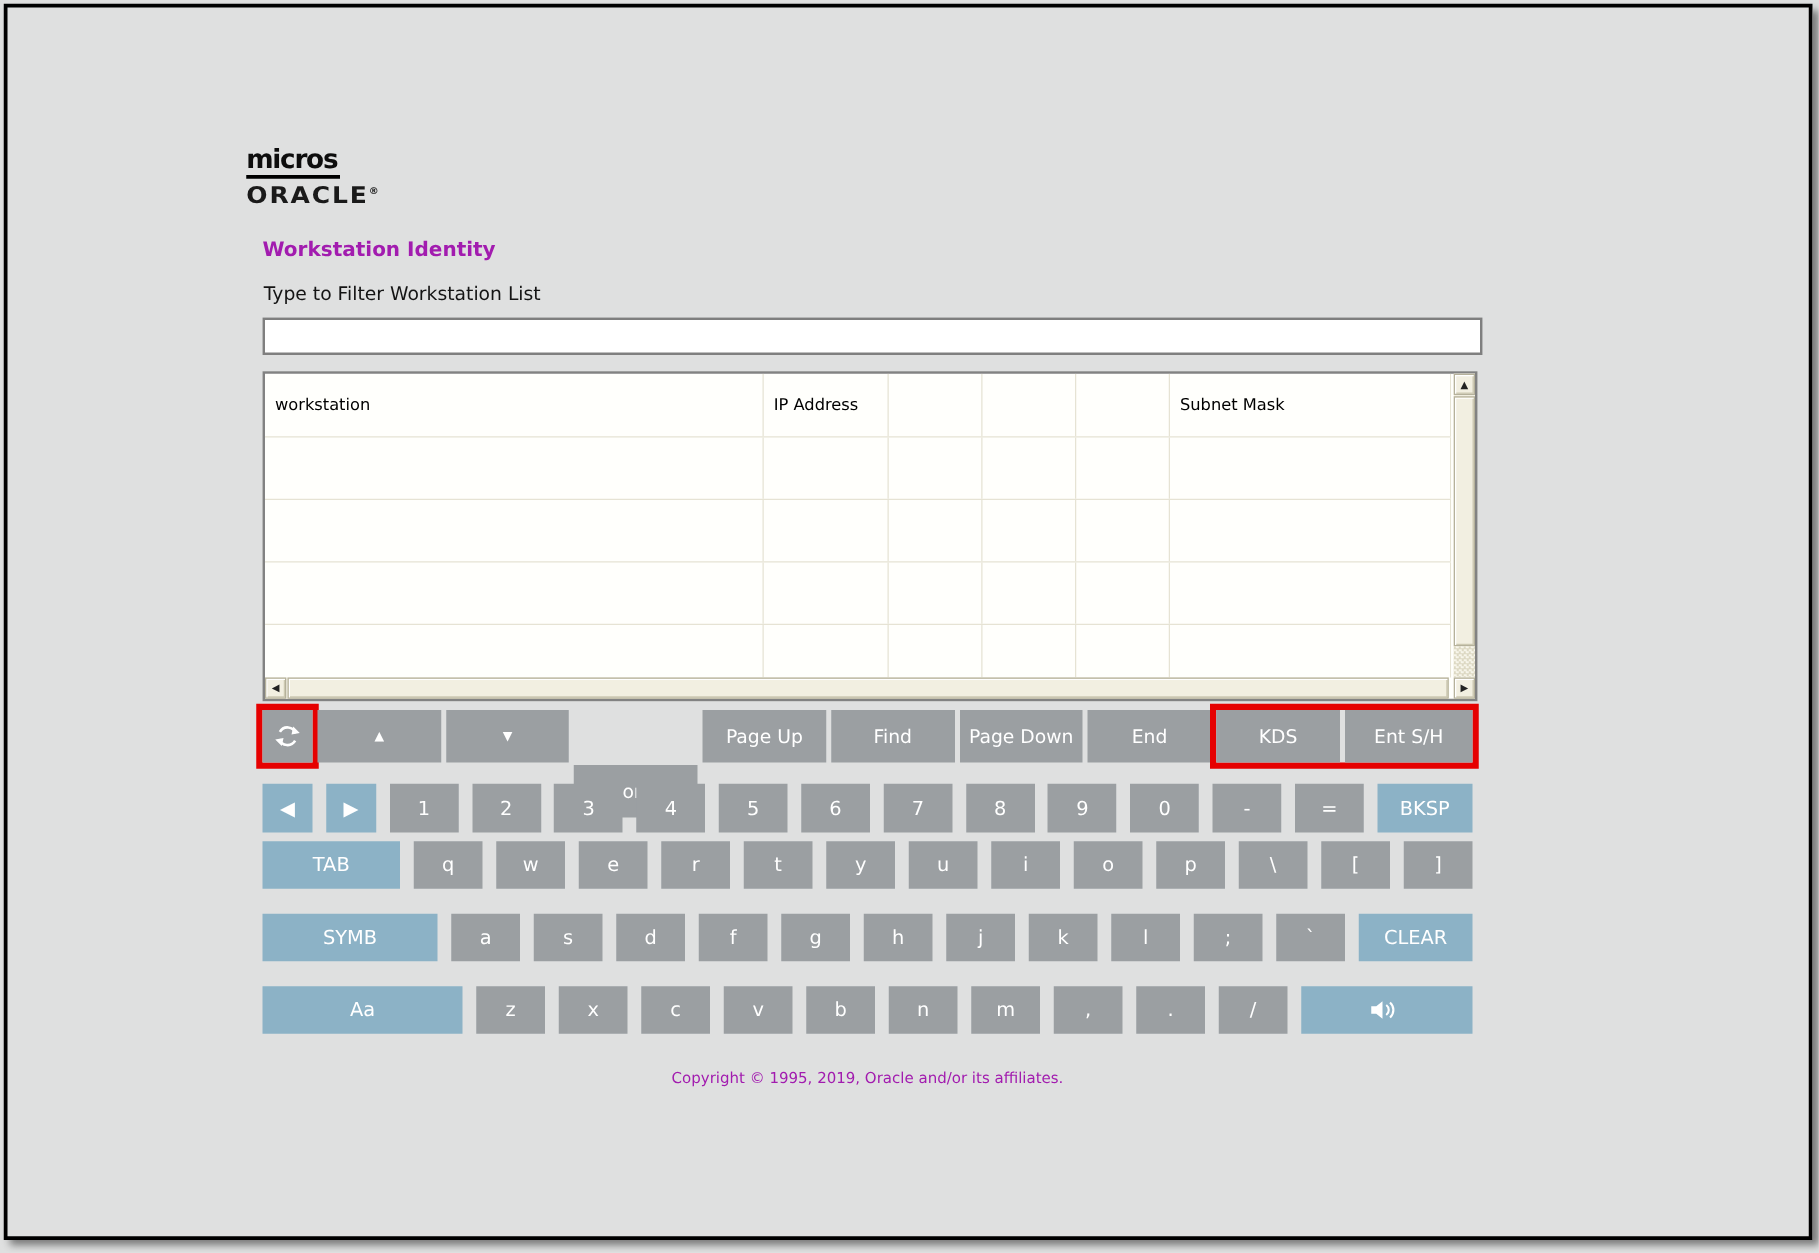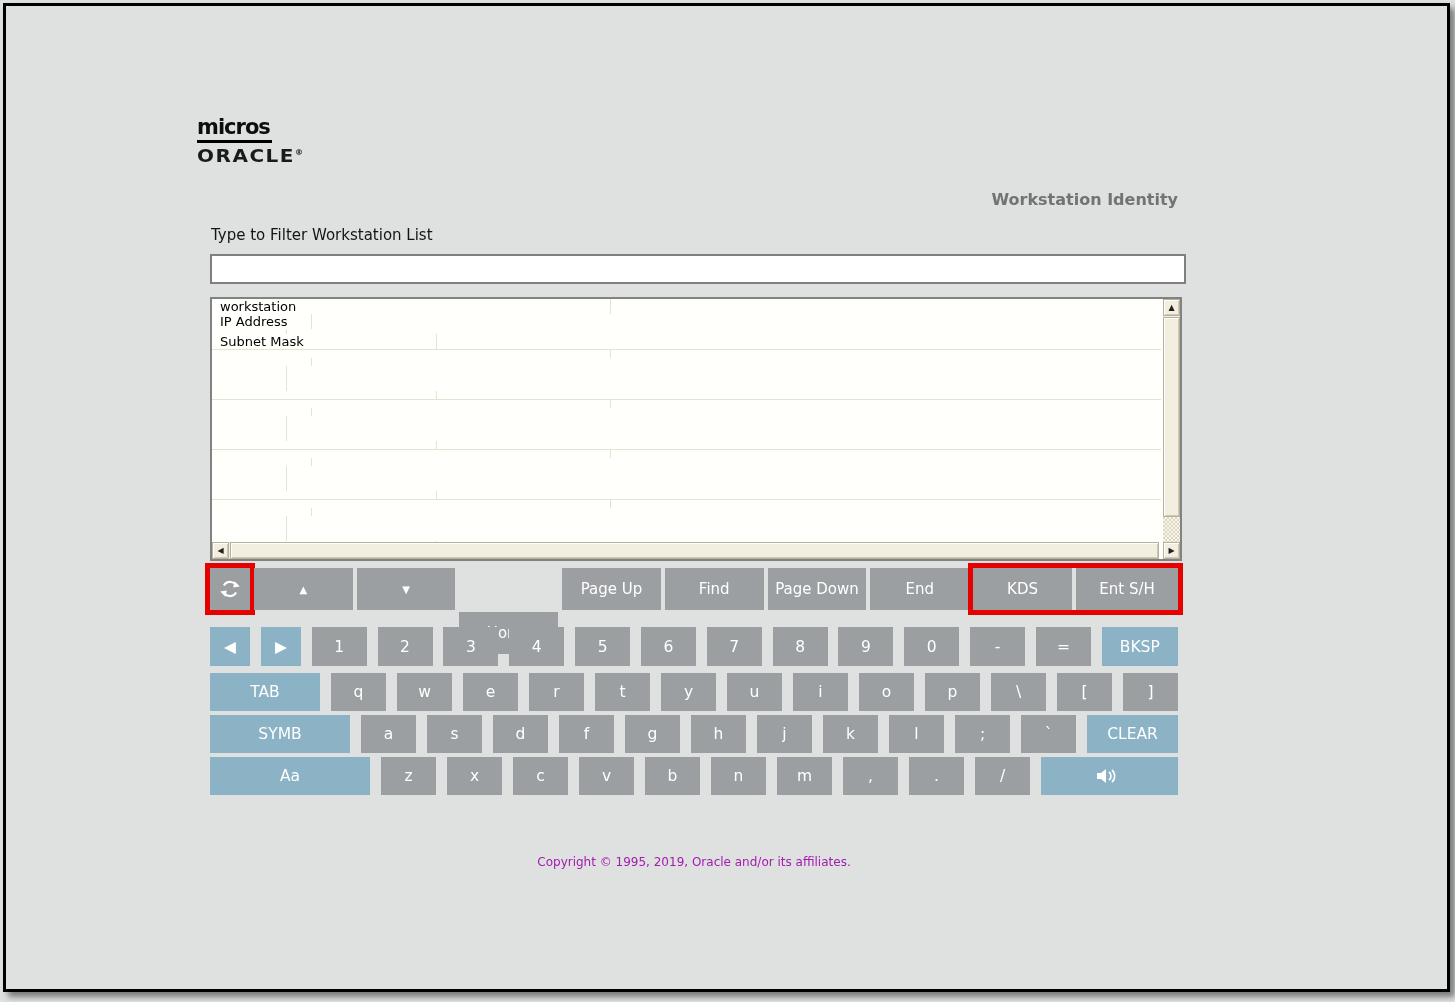--- a/index.html
+++ b/index.html
@@ -19,35 +19,35 @@
   .logo .brand{
     font-size:21px;font-weight:bold;letter-spacing:-1px;line-height:1.1;
     border-bottom:3px solid #000;padding:0 2px 1px 0;display:inline-block;color:#0d0d0d;
   }
   .logo .company{
     font-size:20px;font-weight:bold;letter-spacing:1.5px;margin-top:2px;color:#1a1a1a;
     transform:scaleY(.92);transform-origin:left top;
   }
   .logo .company sup{font-size:8px;letter-spacing:0;}
   
-  .title{position:absolute;left:210px;top:190px;width:968px;text-align:right;
-    font-size:16px;font-weight:bold;color:#737373;}
+  .title{position:absolute;left:210px;top:190px;width:968px;text-align:left;
+    font-size:16px;font-weight:bold;color:#a21caf;}
   .filter-label{position:absolute;left:211px;top:226px;font-size:15px;color:#141414;}
   .filter-input{
     position:absolute;left:210px;top:254px;width:964px;height:24px;
     border:2px solid #7f7f7f;background:#fff;outline:none;
     font-size:15px;padding:1px 4px;font-family:inherit;
   }
   
   .wks-table{
     position:absolute;left:210px;top:297px;width:968px;height:260px;
     border:2px solid #828282;background:#fffffc;
   }
   .tbl-grid{position:absolute;left:0;top:0;width:949px;height:243px;overflow:hidden;}
-  .tbl-row{display:flex;height:49px;border-bottom:1px solid #e6e3d4;flex-direction:column;}
+  .tbl-row{display:flex;height:49px;border-bottom:1px solid #e6e3d4;}
   .tbl-row.hdr{height:50px;}
   .tbl-cell{
     border-right:1px solid #e6e3d4;height:100%;box-sizing:border-box;
     font-size:13px;color:#000;display:flex;align-items:center;padding-left:8px;
   }
   
   .vsb{position:absolute;right:0;top:0;width:17px;height:243px;background:#f1eee0;}
   .hsb{position:absolute;left:0;bottom:0;width:947px;height:17px;background:#f1eee0;}
   .sb-btn,.sb-thumb{
     background:#f2efe1;border:1px solid #b5b19b;box-sizing:border-box;
@@ -70,21 +70,21 @@
   .btn{
     background:#9b9fa2;color:#fff;border:none;display:flex;align-items:center;justify-content:center;
     font-size:15px;font-family:inherit;box-sizing:border-box;cursor:default;
   }
   .nav-row .btn{height:42px;}
   .nav-mid{flex:1;}
   .arrow-small{font-size:10px;}
   .hl-box{border:5px solid #e60000;margin:-5px;display:flex;gap:4px;}
   
   .keyboard{position:absolute;left:210px;top:627px;width:968px;}
-  .kb-row{display:flex;justify-content:space-between;margin-bottom:4px;}
+  .kb-row{display:flex;justify-content:space-between;margin-bottom:20px;}
   .kb-row .btn{height:38px;font-size:15.5px;}
   .kb-row.r1 .btn{height:39px;}
   .kb-row.r1{margin-bottom:7px;}
   .btn.accent{background:#8cb2c6;}
   .copyright{position:absolute;left:210px;top:855px;width:968px;text-align:center;
     font-size:12px;color:#a21caf;}
 </style>
 </head>
 <body>
 

